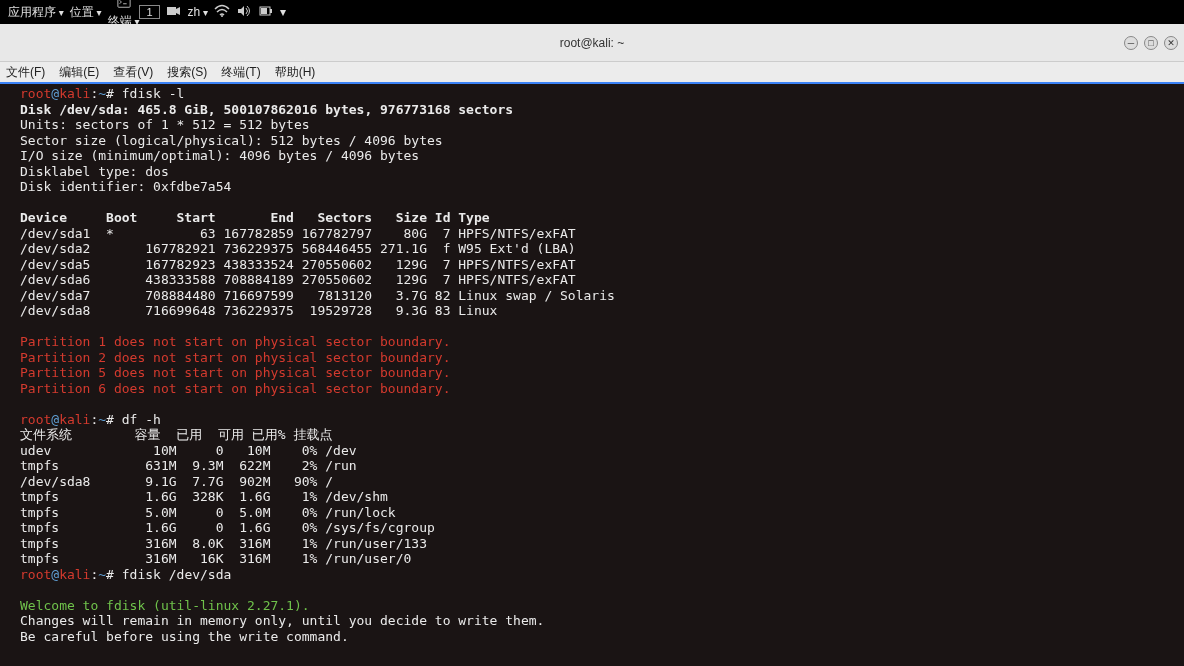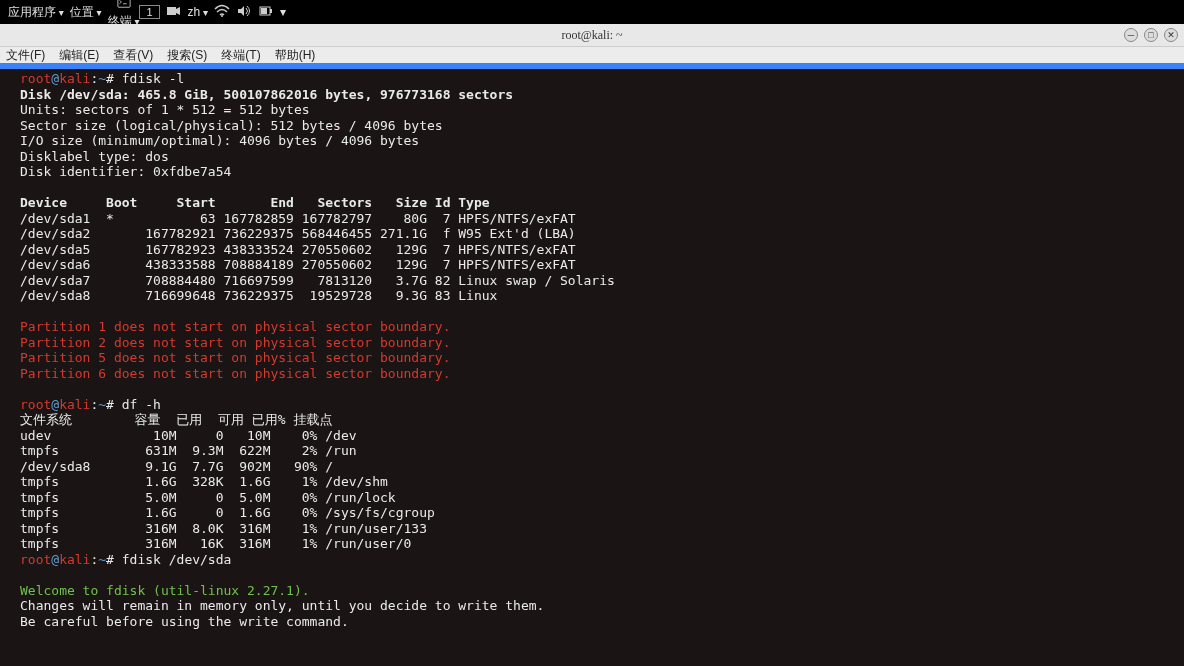--- a/index.html
+++ b/index.html
@@ -26,27 +26,27 @@
 .topbar .left, .topbar .right { display: flex; align-items: center; gap: 6px; }
 .topbar .center { flex: 1; text-align: center; }
 .topbar .dropdown::after { content: " ▾"; font-size: 10px; }
 .workspace-badge {
   border: 1px solid #888;
   padding: 0 6px;
   font-size: 11px;
 }
 
 .titlebar {
-  height: 23px;
+  height: 38px;
   background: #e8e8e8;
   color: #333;
   display: flex;
   align-items: center;
   justify-content: center;
-  font-family: Liberation Serif, serif;
+  font-family: Liberation Sans, sans-serif;
   font-size: 12px;
   position: relative;
   border-bottom: 1px solid #ccc;
 }
 .titlebar .winbtns {
   position: absolute;
   right: 6px;
   display: flex;
   gap: 6px;
 }
@@ -65,21 +65,21 @@
 .menubar {
   height: 22px;
   background: #ececec;
   color: #222;
   display: flex;
   align-items: center;
   padding: 0 6px;
   gap: 14px;
   font-family: sans-serif;
   font-size: 12px;
-  border-bottom: 6px solid #3b82f6;
+  border-bottom: 2px solid #3b82f6;
 }
 
 .terminal {
   background: #1a1414;
   color: #dcdcdc;
   padding: 2px 20px;
   height: calc(666px - 24px - 22px - 22px);
   white-space: pre;
   line-height: 15.5px;
   font-size: 13px;

